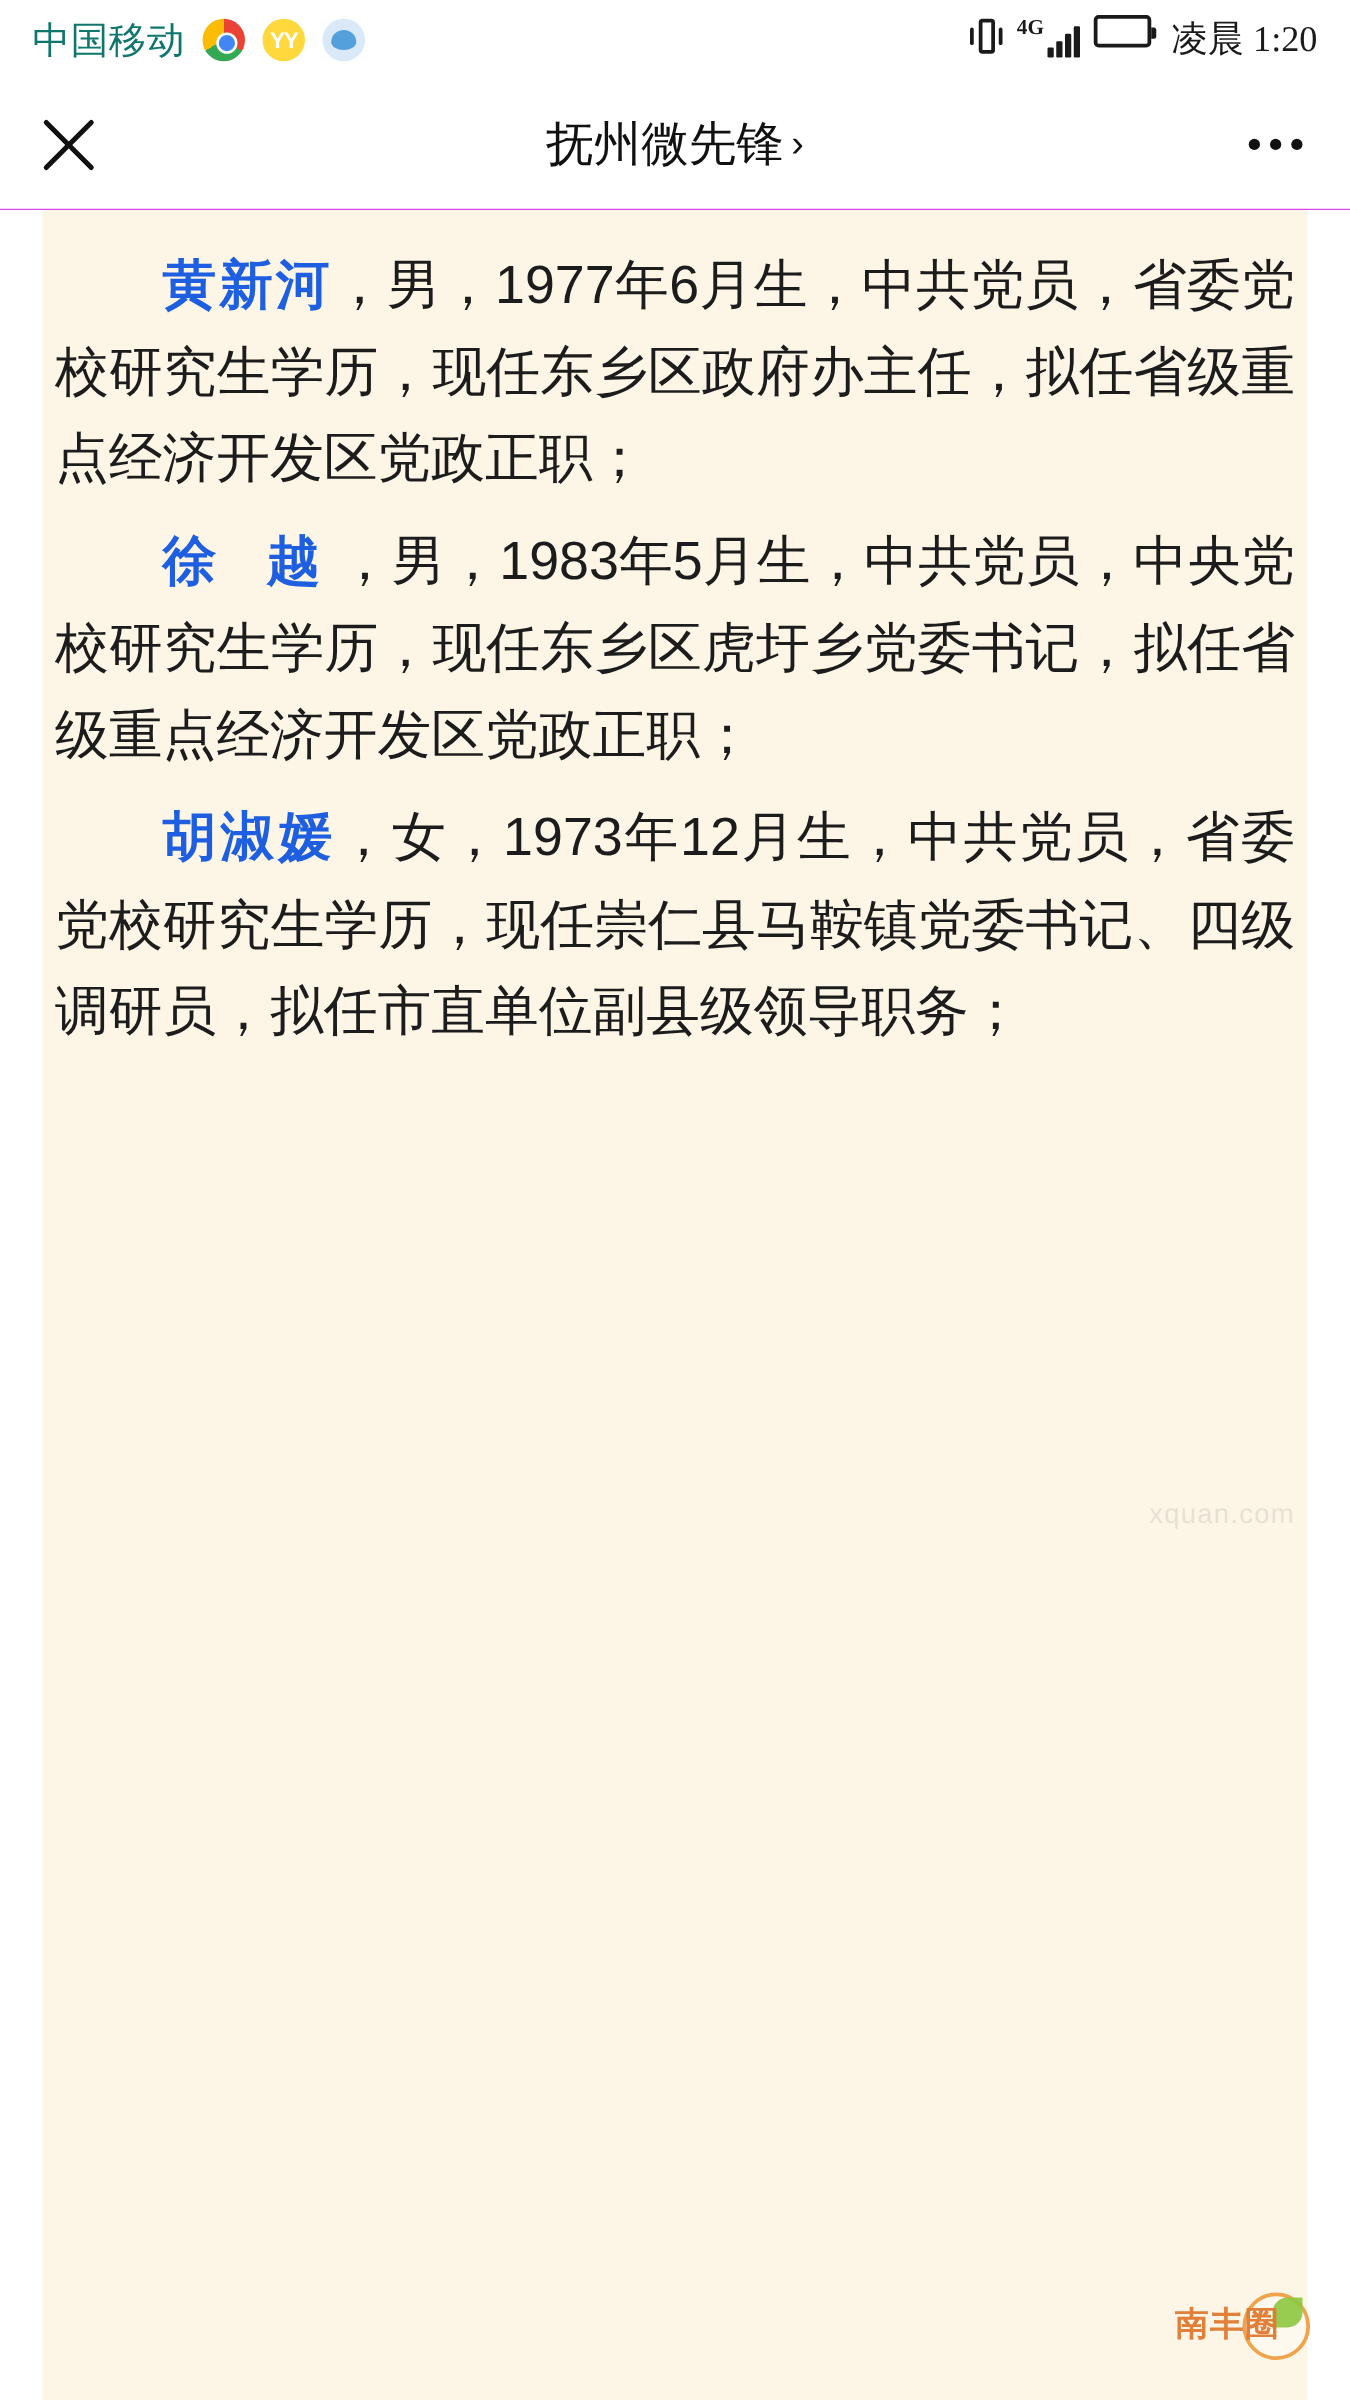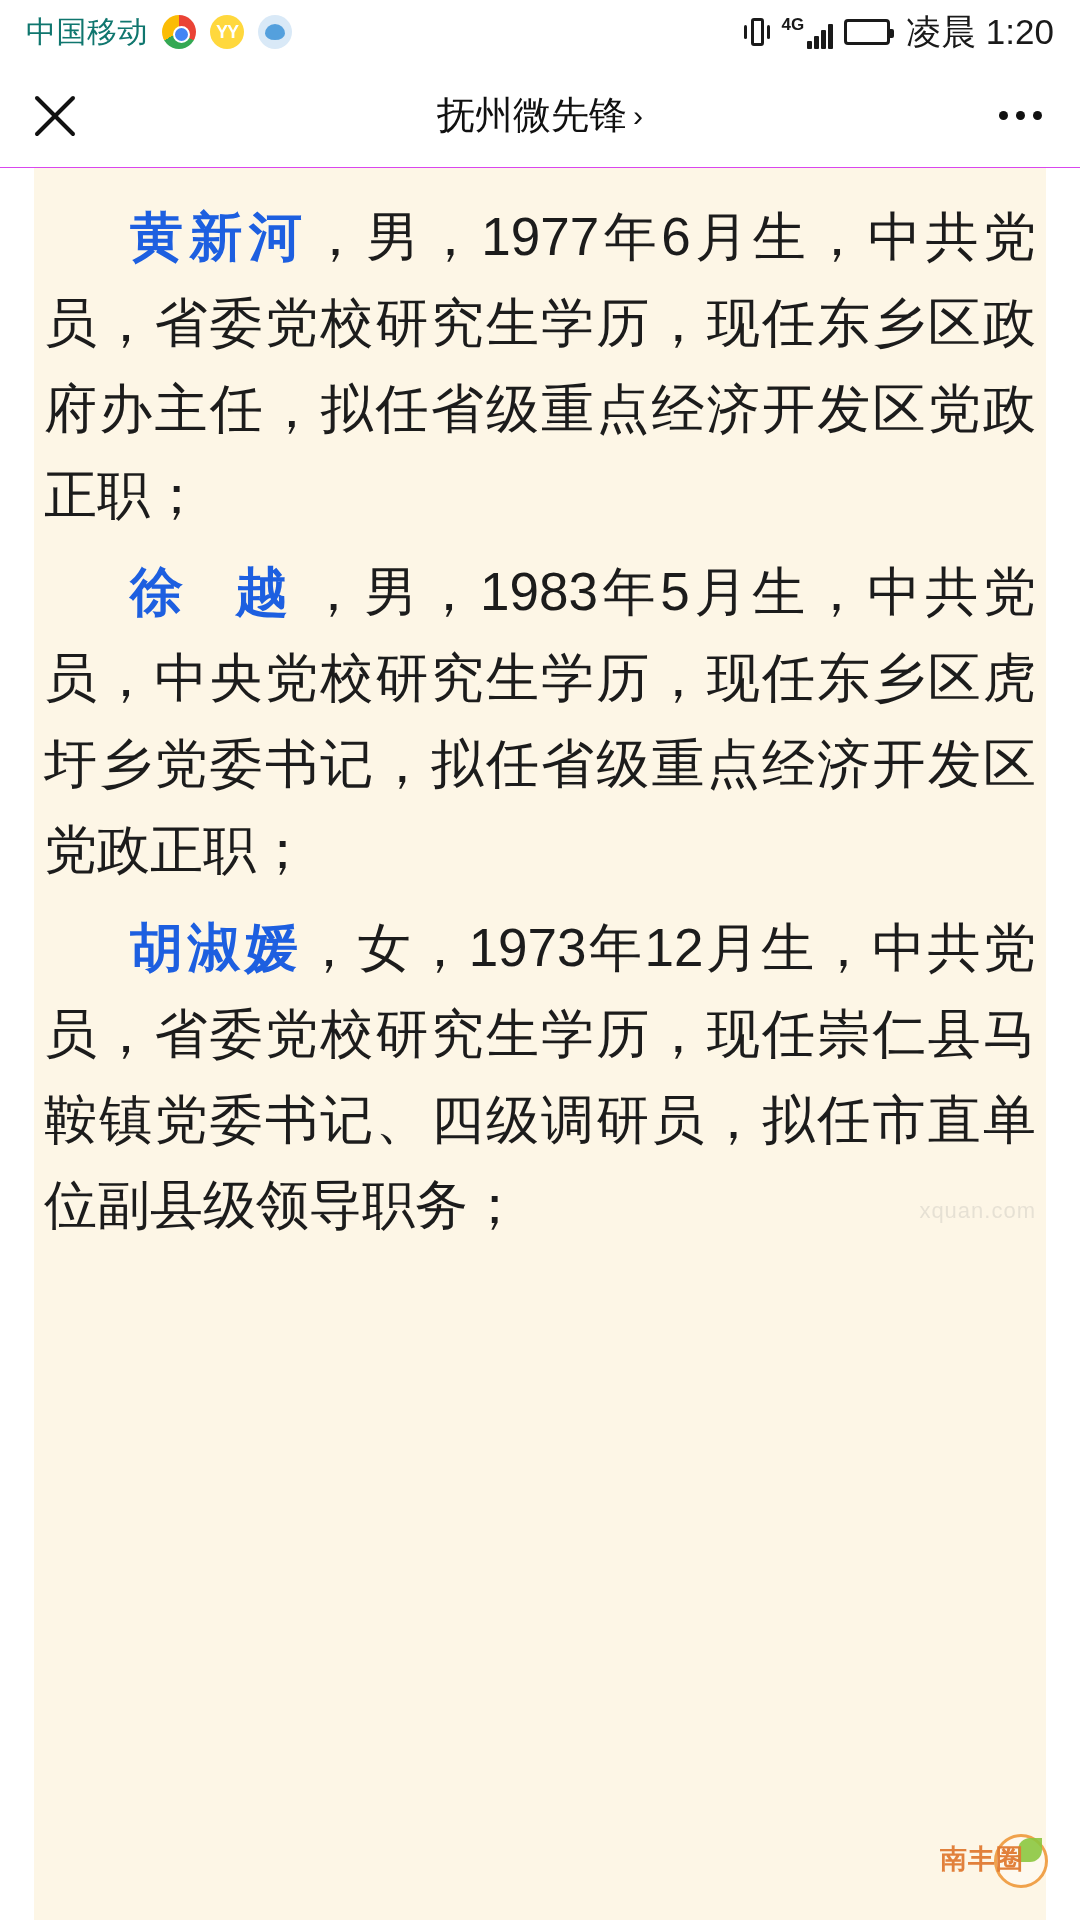--- a/index.html
+++ b/index.html
@@ -71,22 +71,23 @@
   .icon-blue::after {
     content: "";
     position: absolute;
     left: 7px; top: 9px;
     width: 20px; height: 16px;
     border-radius: 50% 50% 50% 50% / 60% 60% 40% 40%;
     background: #54a0dd;
   }
   .status-right {
     display: flex;
-    align-items: center;
+    align-items: flex-start;
     gap: 11px;
+    font-family: Liberation Serif, serif;
   }
   .vibrate-icon {
     position: relative;
     width: 26px;
     height: 34px;
   }
   .vibrate-icon .body {
     position: absolute;
     left: 7px; top: 3px;
     width: 13px; height: 28px;
@@ -151,21 +152,21 @@
     width: 4px; height: 9px;
     background: #1a1a1a;
     border-radius: 0 2px 2px 0;
   }
   .battery .fill {
     height: 100%;
     background: #1a1a1a;
     border-radius: 1px;
   }
   .clock {
-    font-size: 35px;
+    font-size: 29px;
     color: #1a1a1a;
     margin-left: 5px;
   }
 
   
   .nav-bar {
     height: 104px;
     background: #ffffff;
     display: flex;
     align-items: center;
@@ -234,21 +235,21 @@
     background: #ffffff;
   }
   .article::after {
     content: "";
     position: absolute;
     right: 0; top: 0; bottom: 0;
     width: 34px;
     background: #ffffff;
   }
   .para {
-    font-size: 53px;
+    font-size: 43px;
     line-height: 1.62;
     color: #1c1c1c;
     text-align: justify;
     text-justify: inter-character;
     margin: 0 0 12px 0;
     text-indent: 86px;
     letter-spacing: 0px;
     position: relative;
     z-index: 2;
     padding: 0 4px;

